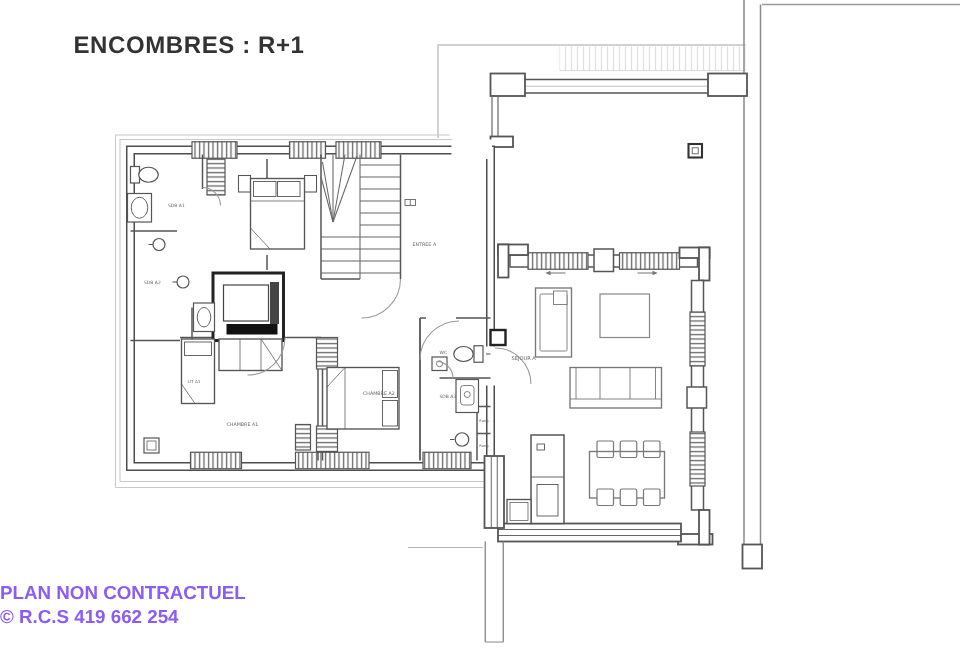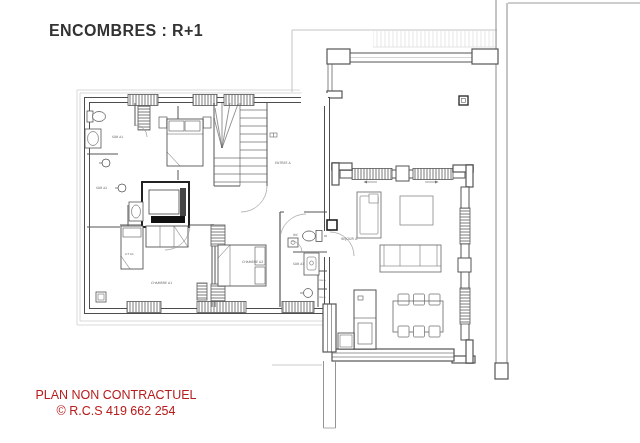--- a/index.html
+++ b/index.html
@@ -1,21 +1,21 @@
 <!DOCTYPE html>
 <html><head>
 <meta charset="utf-8">
 <style>
   html,body{margin:0;padding:0;background:#ffffff;}
   .page{position:relative;width:640px;height:443px;background:#ffffff;overflow:hidden;
         font-family:"Liberation Sans",sans-serif;}
   .plan-svg{position:absolute;left:0;top:0;}
   .title{position:absolute;left:49px;top:22px;font-size:16px;font-weight:600;
          letter-spacing:.4px;color:#333;text-align:center;}
-  .footer{position:absolute;left:0;top:387px;width:232px;text-align:center;color:#b91c1c;}
+  .footer{position:absolute;left:0;top:387px;width:232px;text-align:left;color:#8b5cf6;font-weight:bold;}
   .footer .l1{font-size:12.5px;line-height:16px;}
   .footer .l2{font-size:12.5px;line-height:16px;}
   svg text{font-family:"DejaVu Sans",sans-serif;fill:#666;}
 </style>
 </head>
 <body>
 
 <div class="page">
 
   <div class="title">ENCOMBRES : R+1</div>

